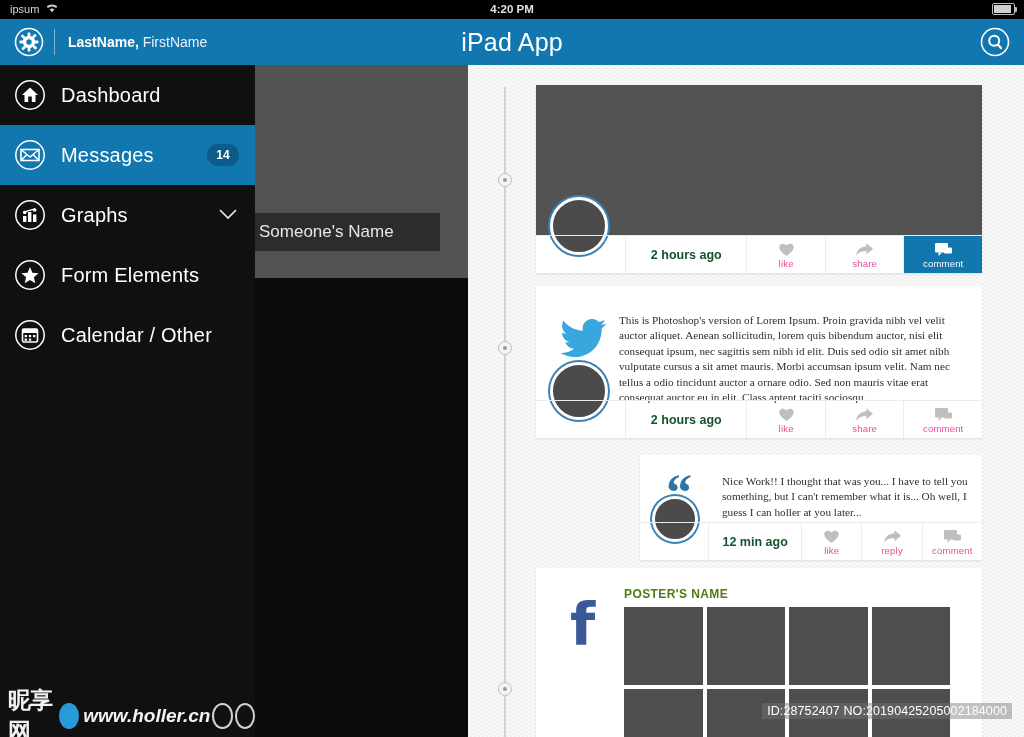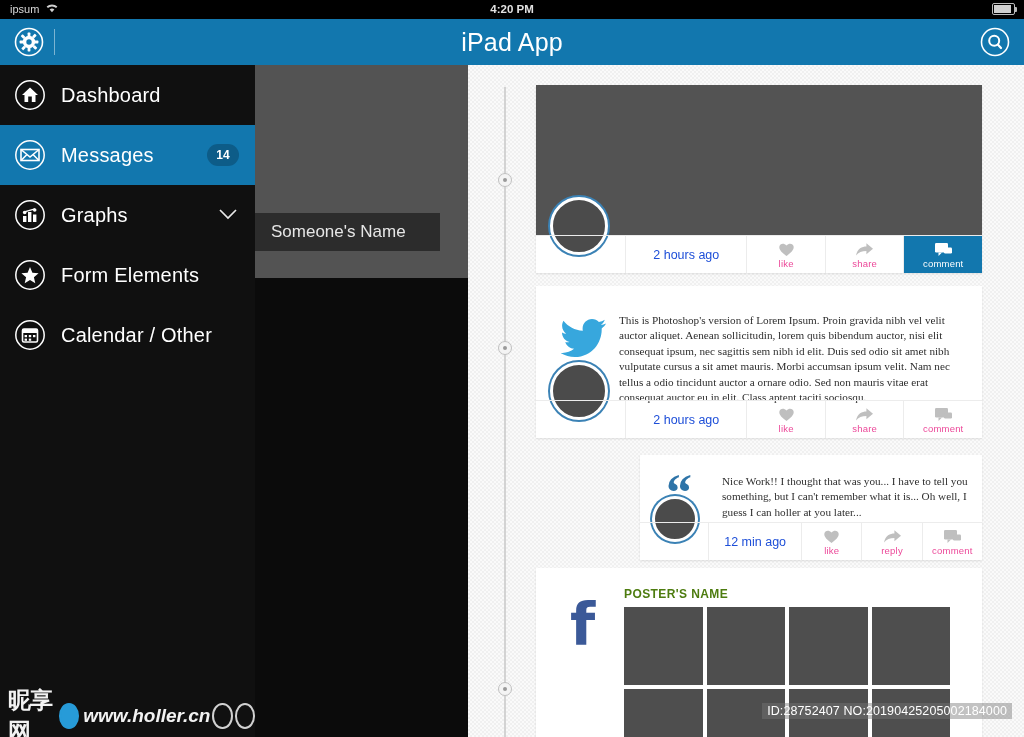--- a/index.html
+++ b/index.html
@@ -83,21 +83,21 @@
     position: absolute; left: 255px; top: 65px; width: 213px; height: 672px;
     background: #0b0b0b;
   }
   .profile-photo {
     position: absolute; left: 0; top: 0; width: 213px; height: 213px;
     background: #535353;
   }
   .profile-name {
     position: absolute; left: 0; bottom: 27px; width: 185px; height: 38px;
     background: #2c2c2c; color: #e6e6e6;
-    font-size: 17px; font-weight: 300; line-height: 38px; padding-left: 16px;
+    font-size: 17px; font-weight: 300; line-height: 38px; padding-left: 4px;
     white-space: nowrap; overflow: hidden;
   }
   .submenu { position: absolute; left: 0; top: 213px; width: 213px; }
   .submenu-item {
     height: 36px; line-height: 36px; padding-left: 17px;
     color: #efefef; font-size: 15.5px; font-weight: 300; cursor: pointer;
   }
   .submenu-item.active { background: #1277ae; color: #fff; }
   .submenu-sep { height: 5px; }
 
@@ -131,21 +131,21 @@
   }
 
   
   .actions { display: flex; height: 38px; border-top: 1px solid #ececec; }
   .act {
     flex: 1; display: flex; flex-direction: column; align-items: center; justify-content: center;
     border-left: 1px solid #ececec; cursor: pointer; color: #ec4899;
   }
   .act:first-child { border-left: none; }
   .act-time {
-    color: #1d4ed8; font-size: 12.5px; font-weight: 400;
+    color: #14532d; font-size: 12.5px; font-weight: 700;
     justify-content: center; flex: 1.55;
   }
   .act-ico { height: 16px; display: flex; align-items: flex-end; }
   .act-label { font-size: 9.5px; margin-top: 1px; letter-spacing: .2px; }
   .act.primary { background: #1277ae; color: #fff; }
   .act.avatar-slot { flex: 1.15; border-left: none; }
 
   .avatar-ring {
     position: absolute; width: 58px; height: 58px; border-radius: 50%;
     background: #4b4b4b; border: 3px solid #fff;
@@ -215,20 +215,23 @@
           <rect x="20.4" y="13.6" width="4" height="2.8" rx=".6"></rect>
           <rect x="7.6" y="7.6" width="2.8" height="4" rx=".6" transform="rotate(-45 9 9.6)"></rect>
           <rect x="19.6" y="18.4" width="2.8" height="4" rx=".6" transform="rotate(-45 21 20.4)"></rect>
           <rect x="18.4" y="7.6" width="4" height="2.8" rx=".6" transform="rotate(-45 20.4 9)"></rect>
           <rect x="7.6" y="19.6" width="4" height="2.8" rx=".6" transform="rotate(-45 9.6 21)"></rect>
         </g>
         <circle cx="15" cy="15" r="2.7" fill="#1277ae"></circle>
       </svg>
     </div>
     <div class="hdr-divider"></div>
+    <div class="hdr-user">
+      <b>LastName,</b><span> FirstName</span>
+    </div>
     <div class="hdr-title">iPad App</div>
     <div class="search-btn">
       <svg width="30" height="30" viewBox="0 0 30 30">
         <circle cx="15" cy="15" r="13.5" fill="none" stroke="#fff" stroke-width="1.6"></circle>
         <circle cx="14.2" cy="13.8" r="5" fill="none" stroke="#fff" stroke-width="2"></circle>
         <line x1="17.8" y1="17.6" x2="21" y2="21" stroke="#fff" stroke-width="2.2" stroke-linecap="round"></line>
       </svg>
     </div>
   </div>
 

